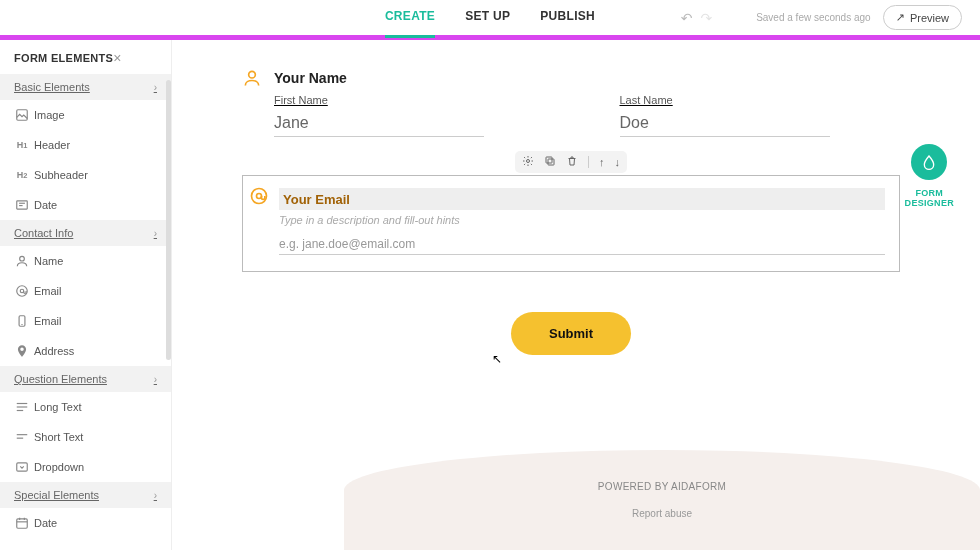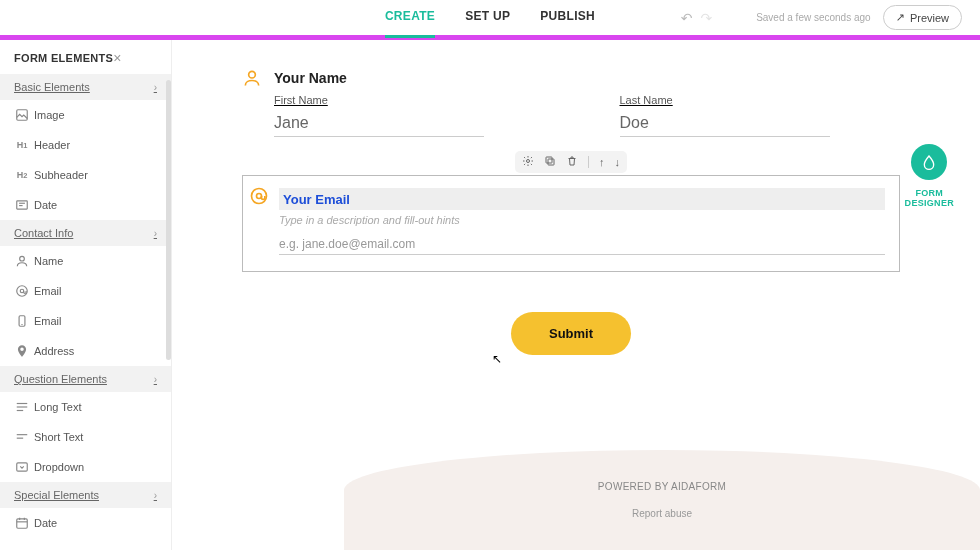--- a/index.html
+++ b/index.html
@@ -40,21 +40,21 @@
 
 .toolbar { display: flex; align-items: center; justify-content: center; gap: 6px; margin: 8px 0 2px 0; }
 .tool-group { background: #f3f3f3; border-radius: 5px; padding: 4px 7px; display: flex; align-items: center; gap: 10px; }
 .tool-btn { color: #666; font-size: 11px; cursor: pointer; }
 .divider { width: 1px; height: 12px; background: #ccc; }
 
 .email-block { border: 1px solid #bbb; padding: 12px 14px 16px 14px; position: relative; }
 .email-inner { padding-left: 22px; position: relative; }
 .email-icon-pos { position: absolute; left: -8px; top: -2px; }
 .email-title-wrap { background: #eee; padding: 2px 4px; margin-bottom: 4px; display: inline-block; width: 100%; }
-.email-title { border: none; background: transparent; font-size: 13px; font-weight: 700; color: #1d4ed8; width: 100%; outline: none; }
+.email-title { border: none; background: transparent; font-size: 13px; font-weight: 700; color: #a16207; width: 100%; outline: none; }
 .desc-hint { font-size: 11px; font-style: italic; color: #aaa; margin-bottom: 8px; }
 .email-input-line { border: none; border-bottom: 1px solid #ccc; width: 100%; padding: 3px 0; font-size: 12px; color: #999; font-style: normal; }
 
 .submit-btn { display: block; margin: 40px auto 0 auto; background: #f5c12f; color: #111; border: none; border-radius: 24px; padding: 14px 38px; font-size: 13px; font-weight: 600; cursor: pointer; }
 
 .cursor { position: absolute; left: 320px; top: 312px; font-size: 12px; color: #000; pointer-events: none; }
 
 .designer-fab { position: absolute; right: 26px; top: 104px; display: flex; flex-direction: column; align-items: center; gap: 8px; }
 .fab-circle { width: 36px; height: 36px; border-radius: 50%; background: #1abc9c; display: flex; align-items: center; justify-content: center; cursor: pointer; }
 .fab-label { font-size: 9px; font-weight: 700; color: #1abc9c; text-align: center; letter-spacing: 0.3px; }

